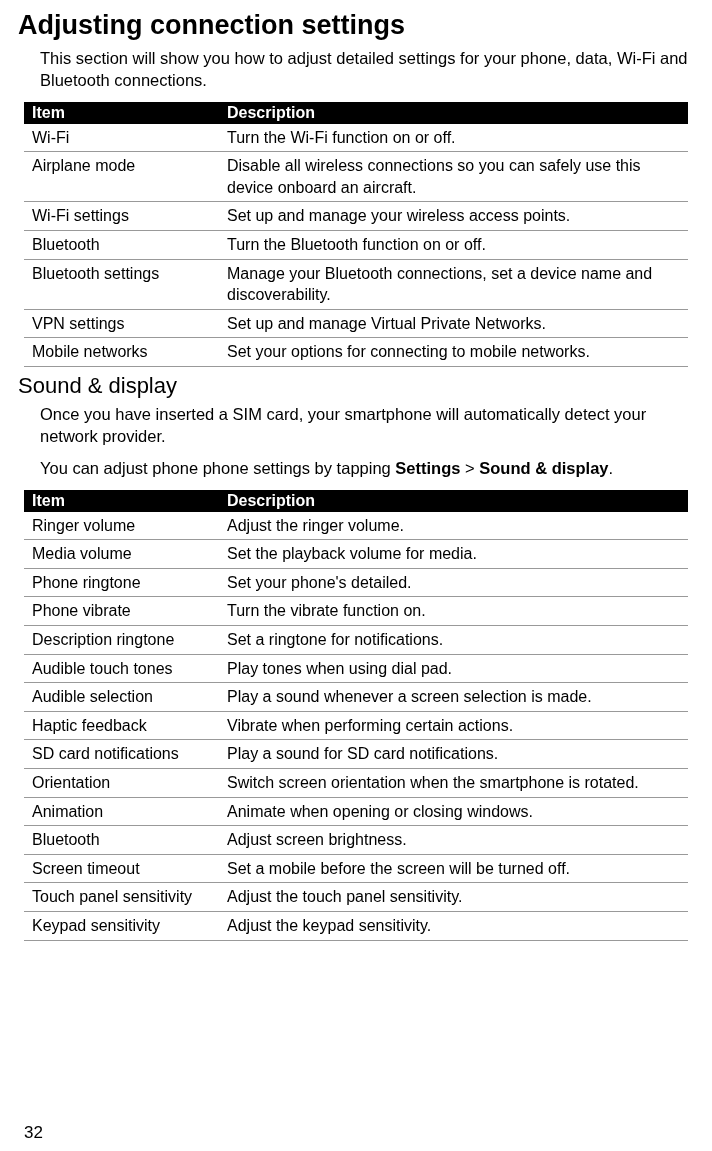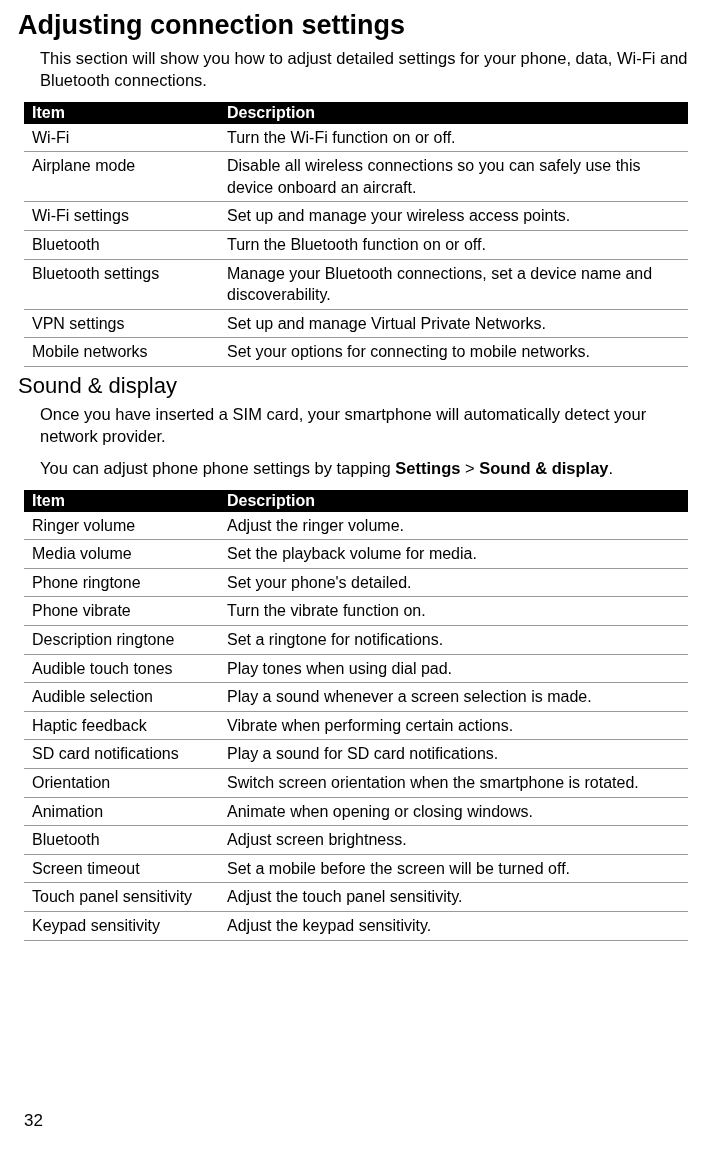--- a/index.html
+++ b/index.html
@@ -58,21 +58,21 @@
       border-bottom: 1px solid #999;
       vertical-align: top;
       line-height: 1.35;
     }
     table.settings-table td.col-item {
       width: 195px;
     }
     .page-number {
       position: absolute;
       left: 24px;
-      bottom: 20px;
+      bottom: 8px;
       font-size: 17px;
     }
   </style>
 </head>
 <body>
 
 <div class="h1">Adjusting connection settings</div>
 <p class="body-text">This section will show you how to adjust detailed settings for your phone, data, Wi-Fi and Bluetooth connections.</p>
 
 <table class="settings-table">

